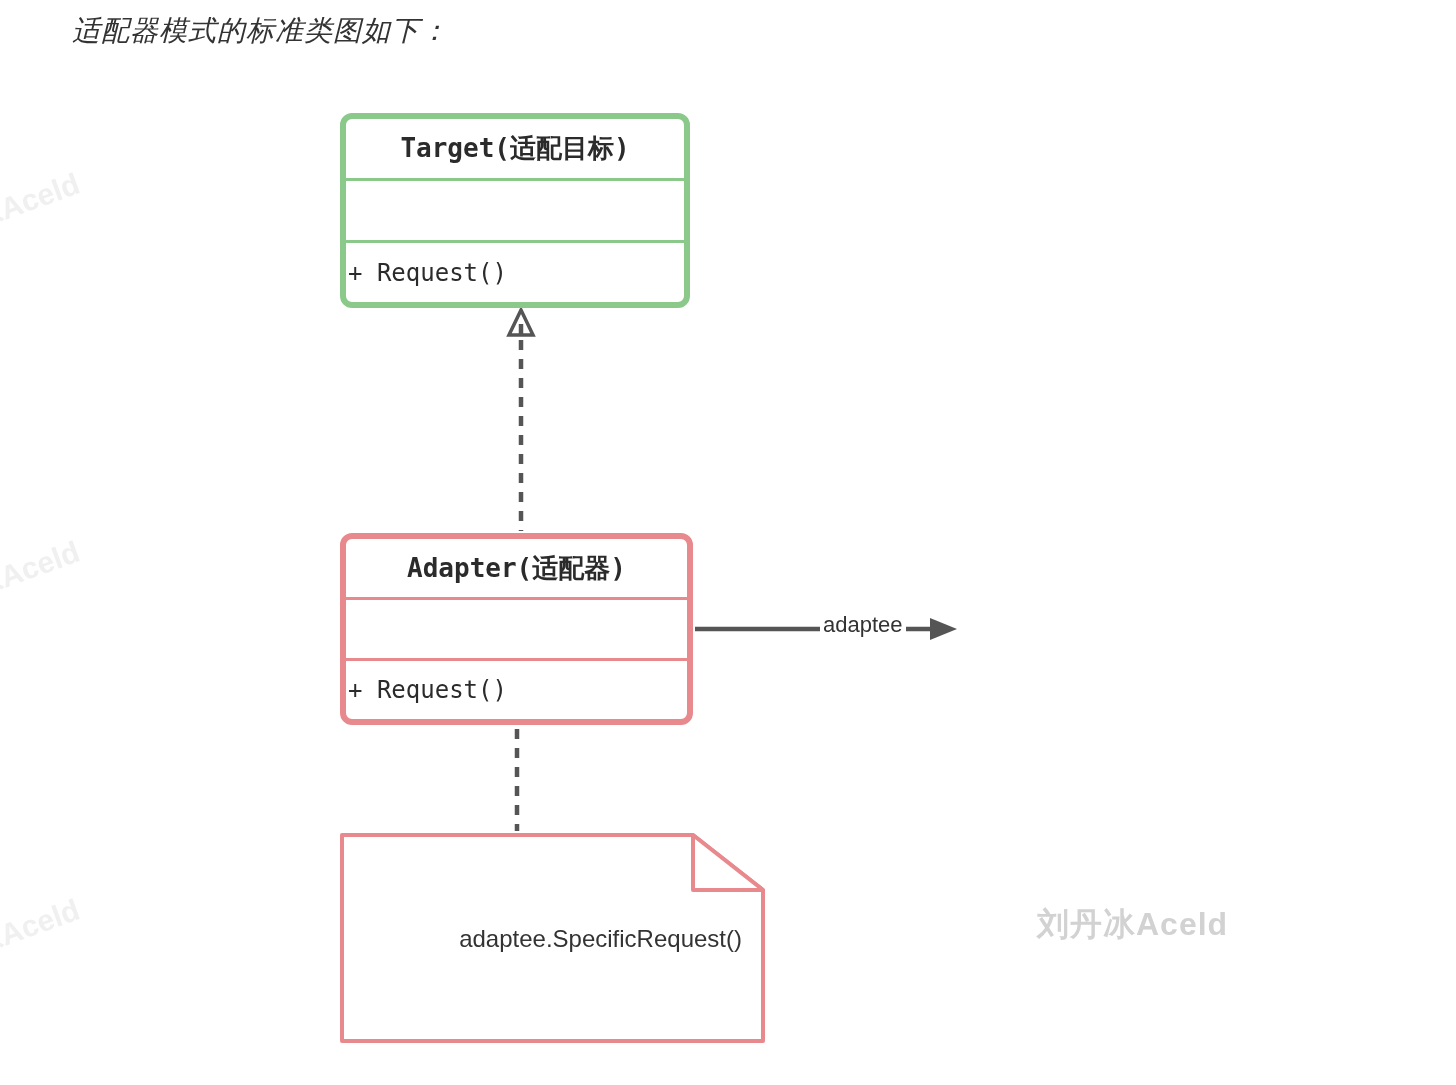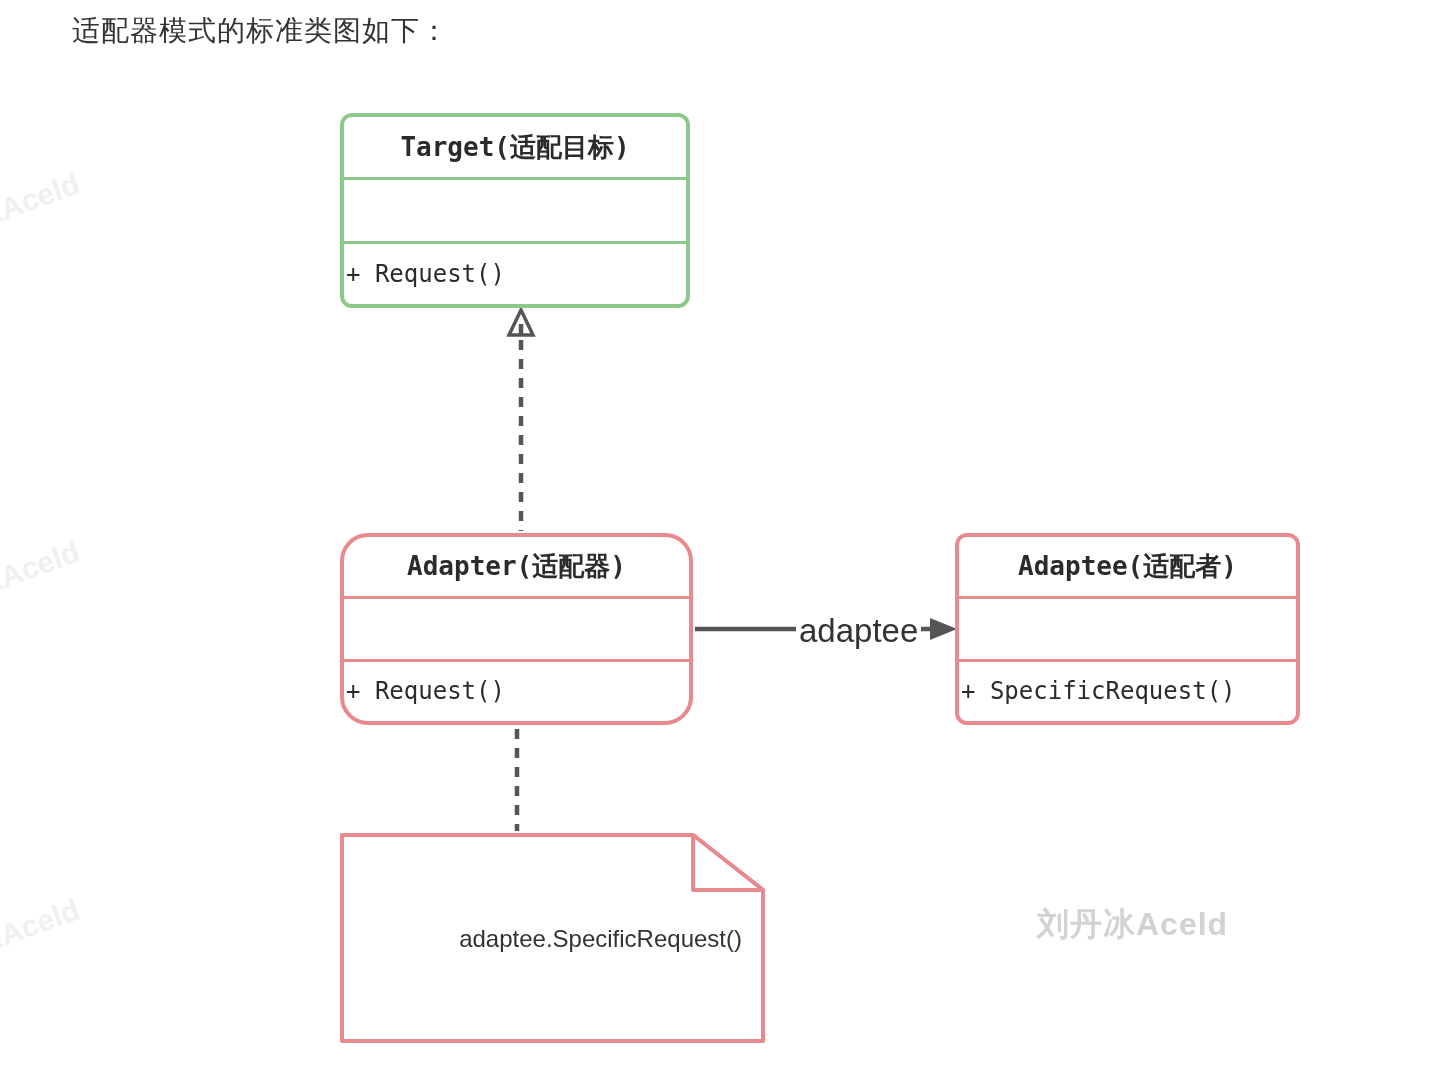--- a/index.html
+++ b/index.html
@@ -7,26 +7,27 @@
     position:relative;
     width:1456px;height:1085px;
     background:#ffffff;
     overflow:hidden;
     font-family:"Liberation Sans","DejaVu Sans",sans-serif;
   }
   .heading{
     position:absolute;left:72px;top:12px;
     font-size:28px;color:#333333;
     letter-spacing:1px;
+    font-style:italic;
   }
   svg.connectors{position:absolute;left:0;top:0;}
   .uml-class{
     position:absolute;
     background:#ffffff;
-    border:4px solid #7f1d1d;
+    border:6px solid #7f1d1d;
     border-radius:12px;
     box-sizing:border-box;
     display:flex;flex-direction:column;
   }
   .uml-class.green{border-color:#8BC98B;}
   .uml-class.green .row-attrs{border-color:#8BC98B;}
   .uml-class.pink{border-color:#E8898D;}
   .uml-class.pink .row-attrs{border-color:#E8898D;}
   .row-name{
     flex:1;display:flex;align-items:center;justify-content:center;
@@ -37,23 +38,23 @@
     flex:1;
     border-top:3px solid;border-bottom:3px solid;
   }
   .row-methods{
     flex:1;display:flex;align-items:center;
     font-family:"DejaVu Sans Mono","Liberation Mono",monospace;
     font-size:24px;color:#2b2b2b;
     padding-left:2px;
   }
   .assoc-label{
-    position:absolute;left:796px;top:612px;
+    position:absolute;left:820px;top:612px;
     background:#ffffff;
-    font-size:33px;color:#333333;
+    font-size:22px;color:#333333;
     padding:0 3px;
   }
   .note-text{
     position:absolute;left:342px;top:925px;width:400px;
     text-align:right;
     font-size:24px;color:#333333;
   }
   .wm-main{
     position:absolute;left:1037px;top:903px;
     font-size:32px;font-weight:bold;color:#D2D2D2;
@@ -102,31 +103,26 @@
       <path d="M693,835 L693,890 L763,890 Z" fill="#ffffff" stroke="#E8898D" stroke-width="4" stroke-linejoin="round"></path>
     </g>
   </svg>
 
   <div class="uml-class green" style="left:340px;top:113px;width:350px;height:195px;">
     <div class="row-name">Target(适配目标)</div>
     <div class="row-attrs"></div>
     <div class="row-methods">+ Request()</div>
   </div>
 
-  <div class="uml-class pink" style="left:340px;top:533px;width:353px;height:192px;border-radius:28px;">
+  <div class="uml-class pink" style="left:340px;top:533px;width:353px;height:192px;">
     <div class="row-name">Adapter(适配器)</div>
     <div class="row-attrs"></div>
     <div class="row-methods">+ Request()</div>
   </div>
 
-  <div class="uml-class pink" style="left:955px;top:533px;width:345px;height:192px;">
-    <div class="row-name">Adaptee(适配者)</div>
-    <div class="row-attrs"></div>
-    <div class="row-methods">+ SpecificRequest()</div>
-  </div>
 
   <div class="assoc-label">adaptee</div>
 
   <div class="note-text">adaptee.SpecificRequest()</div>
 
   <div class="wm-main">刘丹冰Aceld</div>
 
 </div>
 
 </body></html>

